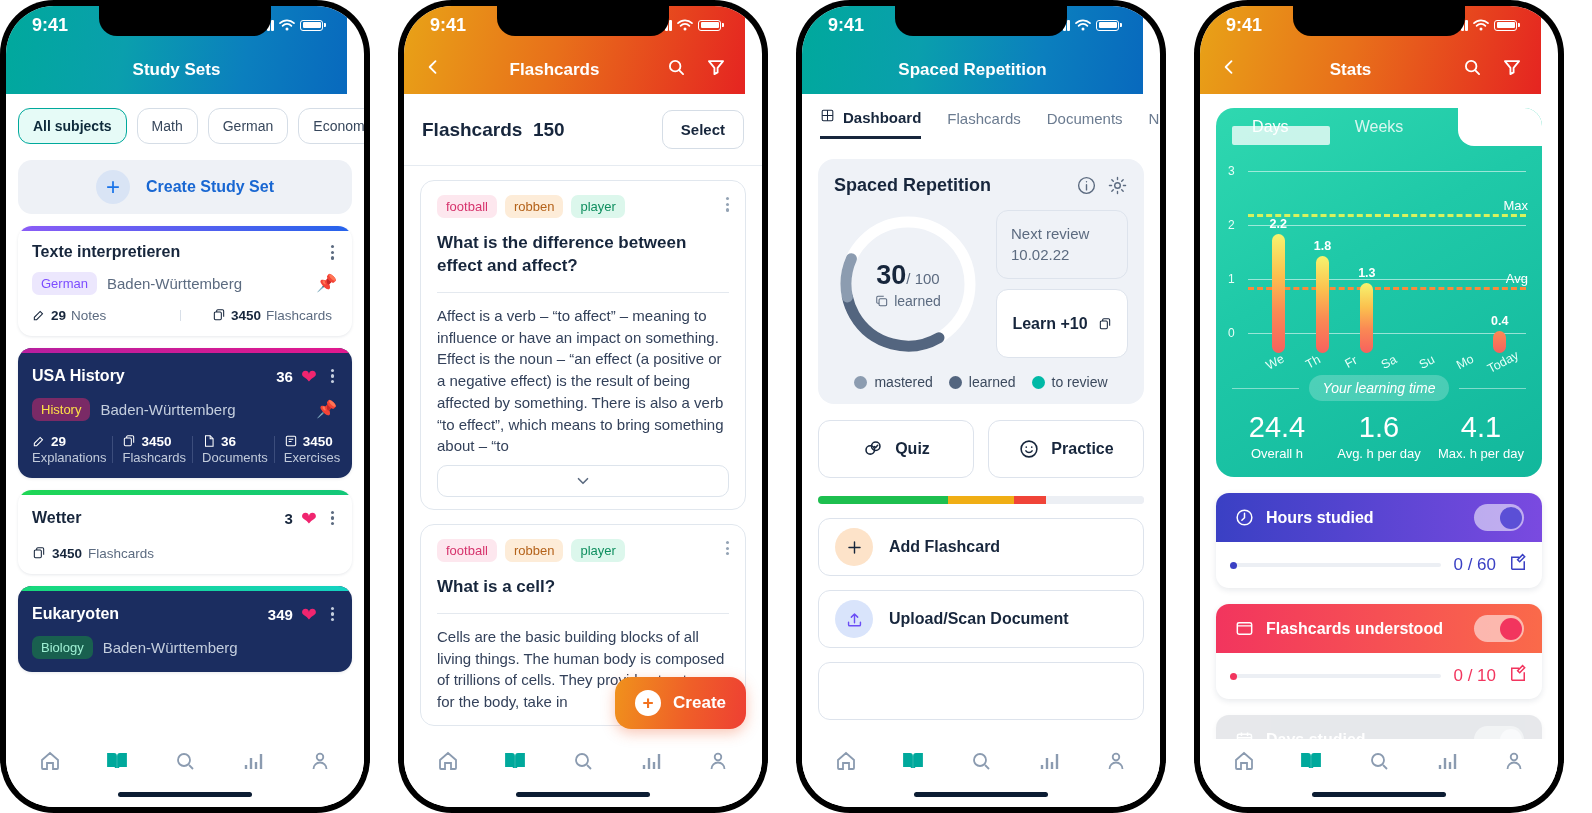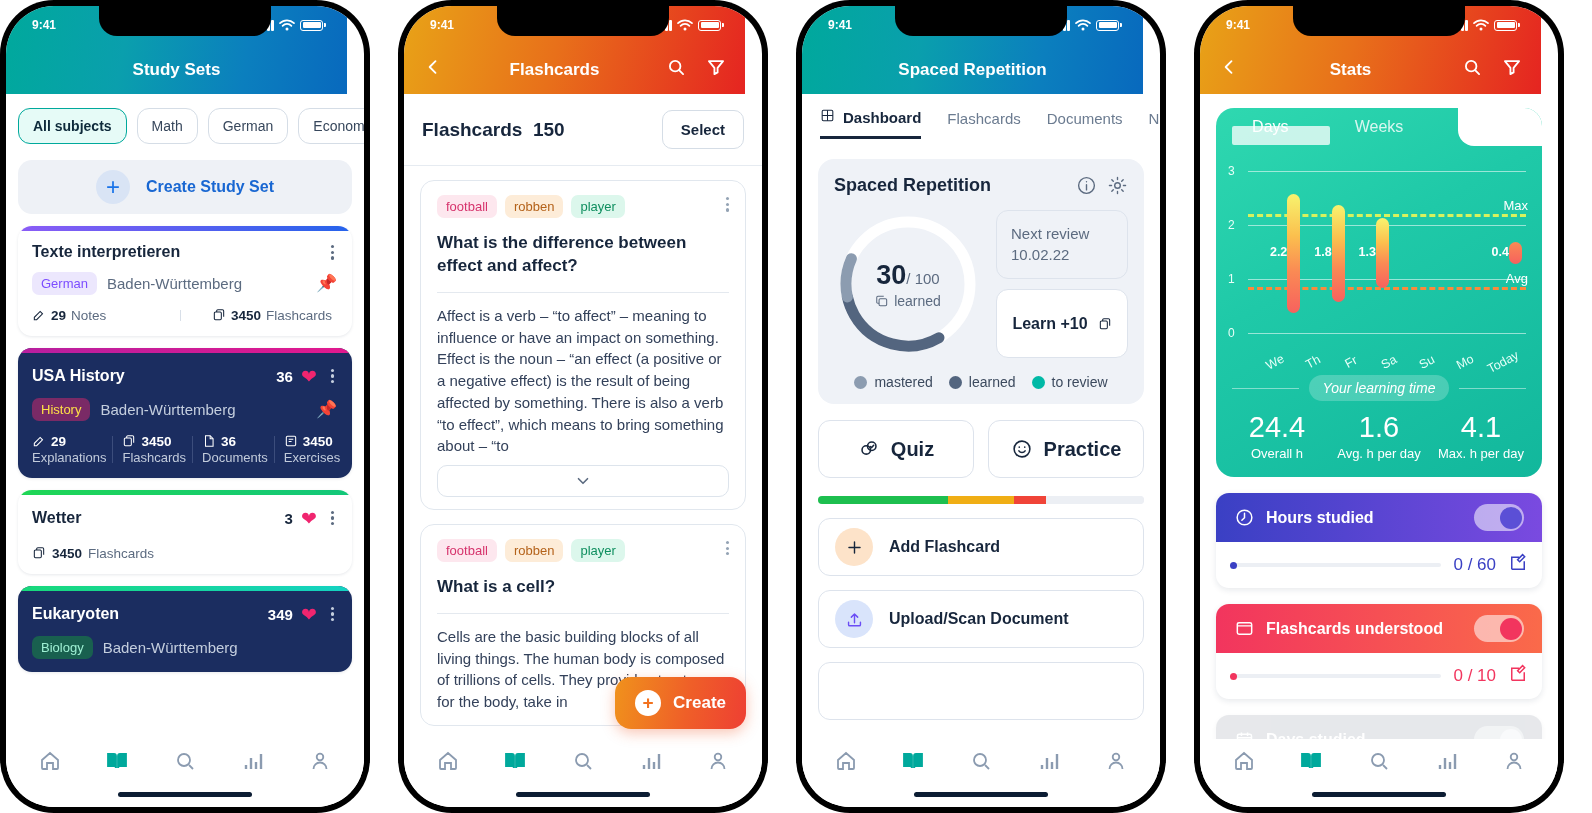--- a/index.html
+++ b/index.html
@@ -39,21 +39,21 @@
   .home-indicator {
     position: absolute; bottom: 10px; left: 50%; transform: translateX(-50%);
     width: 134px; height: 5px; border-radius: 3px; background: #0c1d33; z-index: 40;
   }
 
   
   .statusbar {
     position: absolute; top: 0; left: 0; right: 16px; height: 34px;
     display: flex; align-items: center; justify-content: space-between;
     padding: 4px 22px 0 26px;
-    color: #fff; font-size: 12px; font-weight: bold; z-index: 35;
+    color: #fff; font-size: 18px; font-weight: bold; z-index: 35;
   }
   .sb-right { display: flex; align-items: center; gap: 5px; }
   .bars { display: flex; align-items: flex-end; gap: 1.5px; height: 11px; }
   .bars i { display:block; width: 3px; background: #fff; border-radius: 1px; }
   .bars i:nth-child(1){height:4px}.bars i:nth-child(2){height:6px}
   .bars i:nth-child(3){height:8px}.bars i:nth-child(4){height:11px}
   .batt { width: 23px; height: 11px; border: 1.4px solid #fff; border-radius: 3px; padding: 1.3px; }
   .batt span { display:block; height:100%; background:#fff; border-radius:1px; }
   .batt-tip { width:1.6px;height:4px;background:#fff;border-radius:0 1px 1px 0; margin-left:1px;}
 
@@ -202,21 +202,21 @@
   .sr-right { flex:1; display:flex; flex-direction:column; gap: 10px; }
   .sr-box { border:1.4px solid #dde3ec; border-radius: 12px; padding: 12px 14px; flex:1; display:flex; align-items:center; }
   .sr-box.next { background:#eff2f7; color:#5c6b80; font-size: 15px; line-height:1.35; }
   .sr-box.learn { background:#fff; justify-content:center; gap: 10px; font-size: 16px; font-weight:bold; color:#17263c; }
   .legend { display:flex; gap: 16px; justify-content:center; margin-top: 16px; }
   .legend-item { display:flex; align-items:center; gap: 7px; font-size: 14px; color:#3c4a5e; }
   .dot { width: 13px; height: 13px; border-radius: 7px; }
   .two-btn { display:flex; gap: 14px; margin: 16px 16px 0 16px; }
   .obtn { flex:1; border:1.4px solid #dde3ec; border-radius: 12px; height: 58px;
     display:flex; align-items:center; justify-content:center; gap: 11px;
-    font-size: 20px; font-weight:bold; color:#17263c; background:#fff; }
+    font-size: 16px; font-weight:bold; color:#17263c; background:#fff; }
   .obtn svg { width: 22px; height: 22px; stroke:#17263c; fill:none; stroke-width:1.7; }
   .seg-bar { margin: 18px 16px 0 16px; height: 8px; border-radius: 5px; background:#eceff4; display:flex; overflow:hidden; }
   .row-btn { margin: 14px 16px 0 16px; border:1.4px solid #dde3ec; border-radius: 12px; height: 58px;
     display:flex; align-items:center; padding: 0 16px; gap: 16px; background:#fff; }
   .row-ico { width: 38px; height: 38px; border-radius: 50%; display:flex; align-items:center; justify-content:center; }
   .row-ico svg { width: 19px; height:19px; fill:none; stroke-width:1.8; }
   .row-label { font-size: 16px; font-weight:bold; color:#17263c; }
 
   
   .stats-card { margin: 14px 16px 0 16px; border-radius: 18px;
@@ -225,21 +225,21 @@
   .seg3 div { flex:1; text-align:center; padding: 10px 0 9px 0; font-size: 16px; color:rgba(255,255,255,.82); }
   .seg3 div.on { color:#fff; }
   .seg-underline { position:absolute; left: 16px; bottom: 0; width: 98px; height:3px; background:rgba(255,255,255,.75); border-radius:2px; }
   .seg-cut { position:absolute; top:0; right:0; width: 84px; height: 38px; background:#fff; border-bottom-left-radius: 16px; }
   .chart { position:relative; height: 200px; margin: 8px 10px 0 10px; }
   .y-lbl { position:absolute; left: 2px; font-size: 12px; color:#e7fff8; transform: translateY(-50%); }
   .gridline { position:absolute; left: 22px; right: 6px; height:1px; background: rgba(255,255,255,.55); }
   .dashline { position:absolute; left: 22px; right: 6px; height: 0; border-top: 3px dashed; }
   .dash-lbl { position:absolute; right: 4px; font-size: 13px; color:#fff; transform: translateY(-100%); }
   .bars-area { position:absolute; left: 30px; right: 10px; bottom: 0; top: 0; display:flex; align-items:flex-end; }
-  .bcol { flex:1; display:flex; align-items:center; justify-content:flex-end; height:100%; position:relative; }
+  .bcol { flex:1; display:flex; flex-direction:column; align-items:center; justify-content:flex-end; height:100%; position:relative; }
   .bar { width: 13px; border-radius: 7px; background: linear-gradient(180deg,#f7f36e 0%, #fbc04e 35%, #fa8a54 65%, #f7615e 100%); }
   .bar.short { background: linear-gradient(180deg,#fa8a54 0%, #f7615e 100%); }
   .bval { font-size: 12.5px; color:#fff; font-weight:bold; margin-bottom: 3px; }
   .xlbls { position:absolute; left: 30px; right: 10px; top: 202px; display:flex; }
   .xlbl { flex:1; text-align:center; font-size: 12.5px; color:#e6fff8; transform: rotate(-28deg); }
   .lt-band { display:flex; align-items:center; gap: 10px; padding: 0 16px; margin-top: 22px; }
   .lt-line { flex:1; height:1px; background: rgba(255,255,255,.45); }
   .lt-pill { background: rgba(255,255,255,.22); border-radius: 14px; padding: 5px 14px; color:#fff; font-size: 14px; font-style: italic; }
   .lt-stats { display:flex; padding: 10px 10px 16px 10px; }
   .lt-col { flex:1; text-align:center; color:#fff; }

